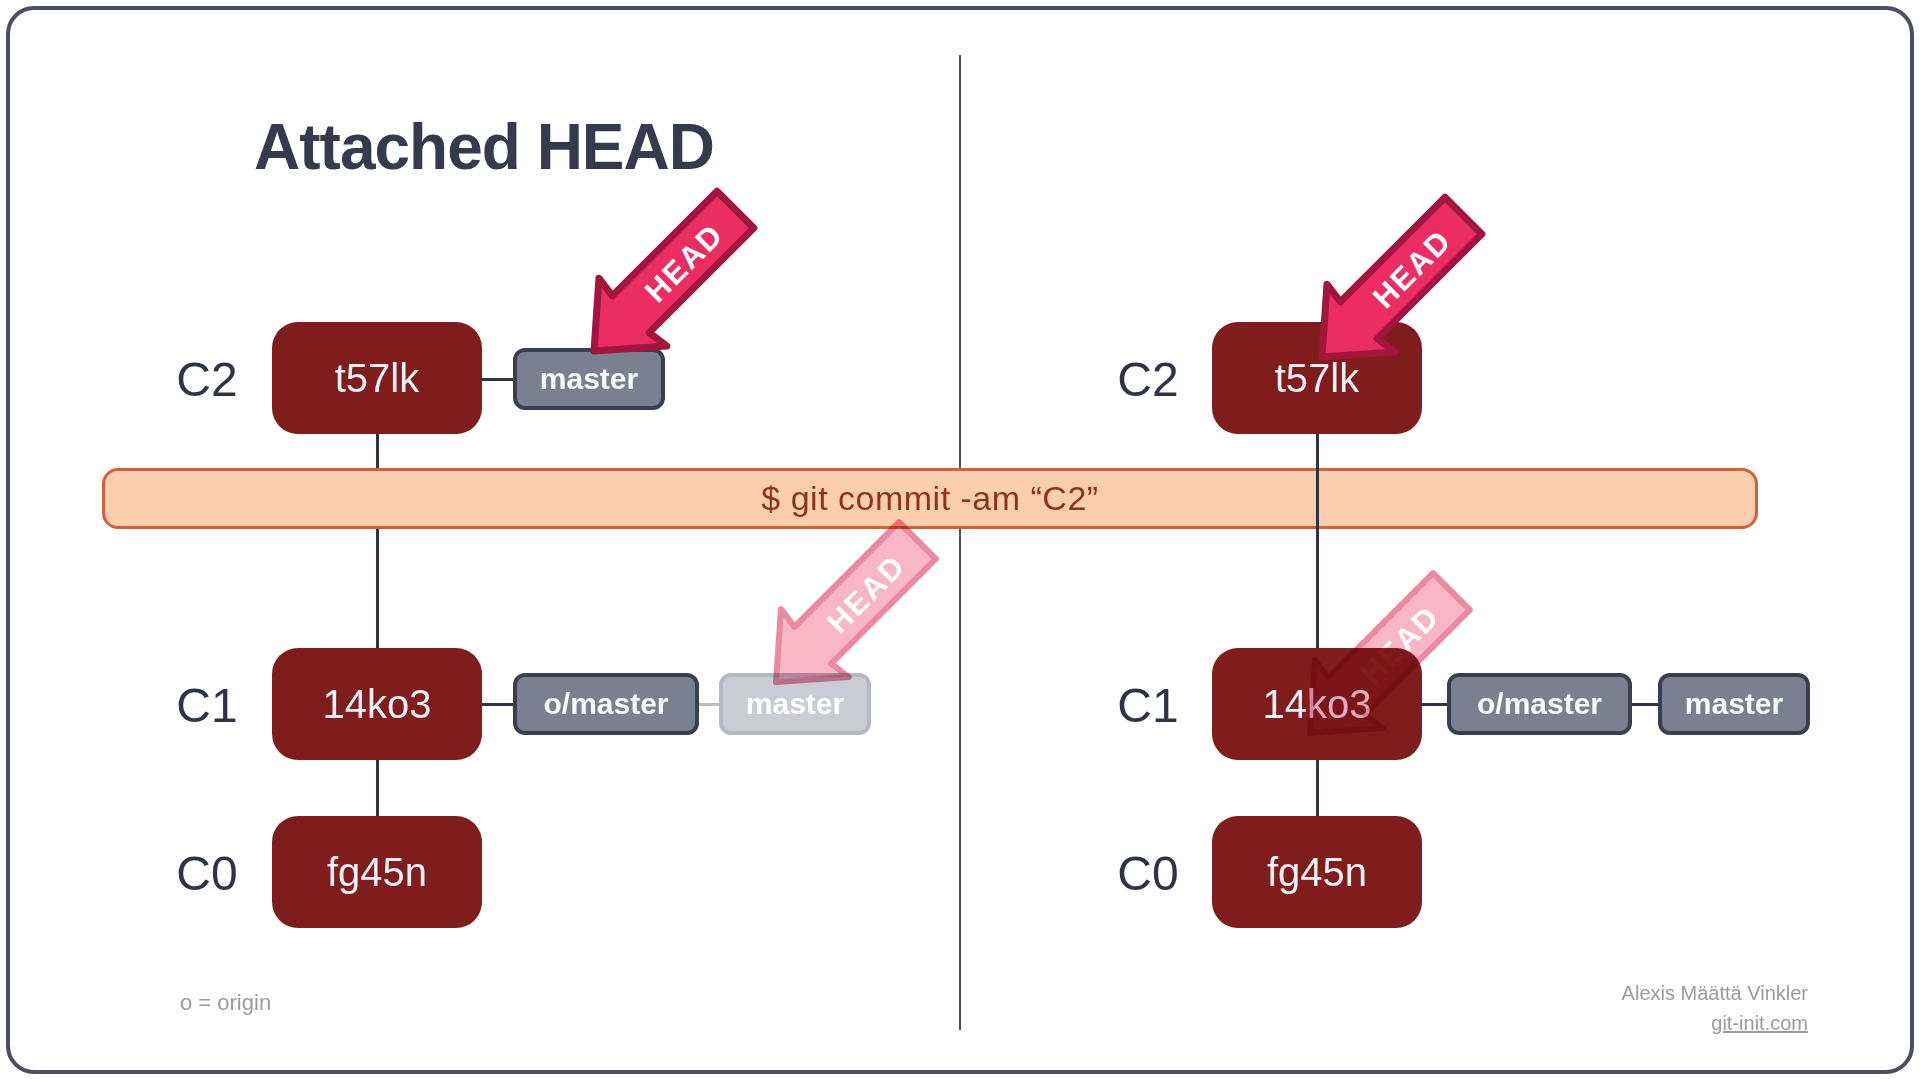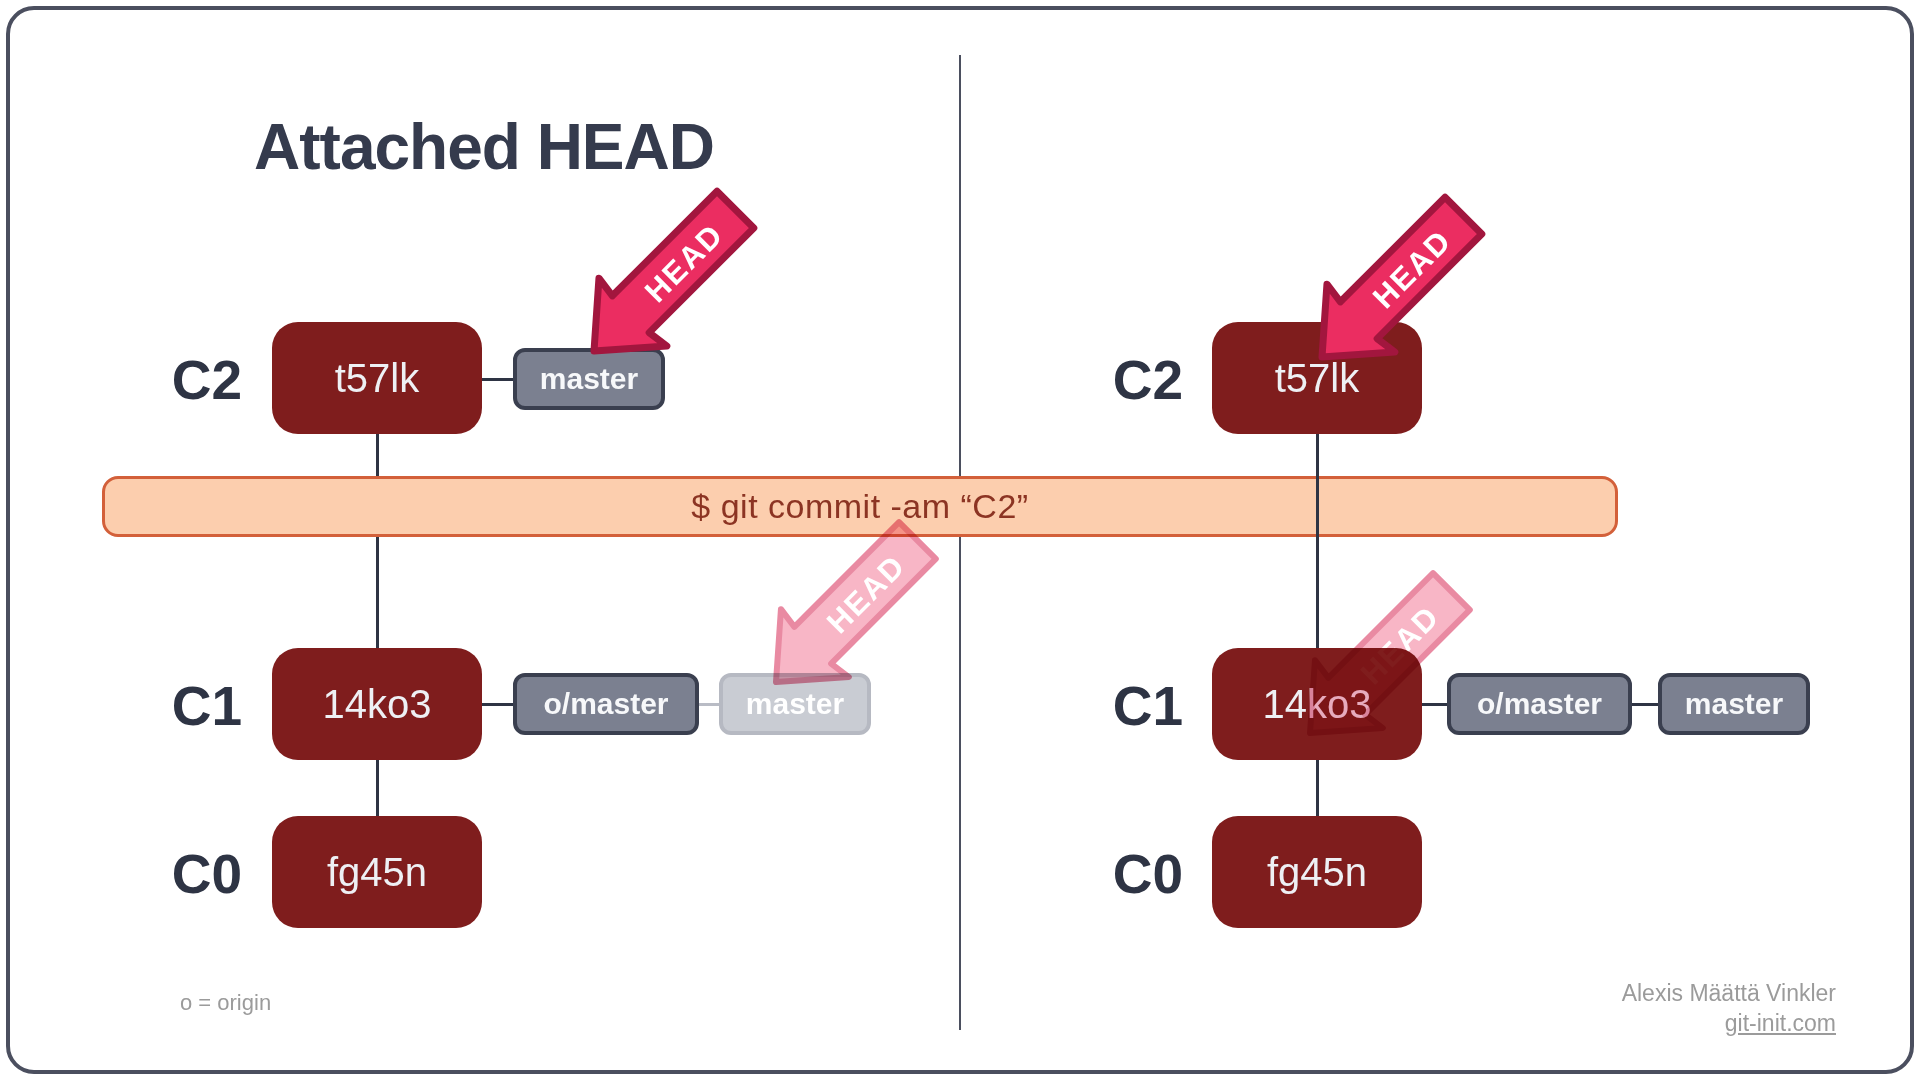--- a/index.html
+++ b/index.html
@@ -13,55 +13,55 @@
   }
   .divider{position:absolute;left:959px;top:55px;width:2px;height:975px;background:#4b4f5f;}
   .panel-title{
     position:absolute;top:84px;width:600px;height:74px;text-align:center;
     font-size:64px;font-weight:700;color:#353b4d;letter-spacing:-1px;line-height:74px;margin-top:26px;
   }
   .title-left{left:184px;}
   .title-right{left:1148px;}
   .row-label{
     position:absolute;width:110px;text-align:center;
-    font-size:55px;font-weight:700;color:#2e3444;line-height:56px;
+    font-size:48px;font-weight:400;color:#2e3444;line-height:56px;
   }
   .commit-box{
     position:absolute;width:210px;height:112px;background:#7f1d1d;border-radius:26px;
     color:#eef0f4;font-size:40px;font-weight:400;
     display:flex;align-items:center;justify-content:center;
   }
   .ref-box{
     position:absolute;height:62px;border-radius:12px;box-sizing:border-box;
     display:flex;align-items:center;justify-content:center;
     font-size:30px;font-weight:700;
   }
   .ref-dark{background:#7b8090;border:4px solid #3a3f4f;color:#f7f8fa;}
   .ref-faded{background:#c9ccd3;border:4px solid #b6b9c2;color:#ffffff;}
   .vline{position:absolute;width:3px;background:#2e3444;}
   .hline{position:absolute;height:3px;background:#2e3444;}
   .hline-faded{background:#b9bcc5;}
   .banner{
-    position:absolute;left:102px;top:468px;width:1516px;height:61px;box-sizing:border-box;
+    position:absolute;left:102px;top:468px;width:1656px;height:61px;box-sizing:border-box;
     background:#fcceae;border:3px solid #d3603a;border-radius:16px;
     display:flex;align-items:center;justify-content:center;
-    font-size:34px;color:#8c3423;letter-spacing:0.5px;margin-top:8px;
+    font-size:34px;color:#8c3423;letter-spacing:0.5px;
   }
   .arrow-svg{position:absolute;width:210px;height:265px;overflow:visible;}
   .arrow-pink{mix-blend-mode:multiply;}
   .arrow-head-text{
     font-family:"Liberation Sans","DejaVu Sans",sans-serif;
     font-size:31px;font-weight:700;fill:#ffffff;letter-spacing:2px;
   }
   .legend-note{
     position:absolute;left:180px;top:990px;font-size:22px;color:#9b9b9b;
   }
   .credits{
-    position:absolute;right:84px;top:978px;text-align:right;
-    font-size:23px;color:#9b9b9b;line-height:30px;
+    position:absolute;right:112px;top:978px;text-align:right;
+    font-size:20px;color:#9b9b9b;line-height:30px;
   }
   .credits a{color:#9b9b9b;text-decoration:underline;cursor:pointer;}
 </style>
 </head>
 <body>
 
 <div class="stage">
 
   <div class="frame"></div>
   <div class="divider"></div>

